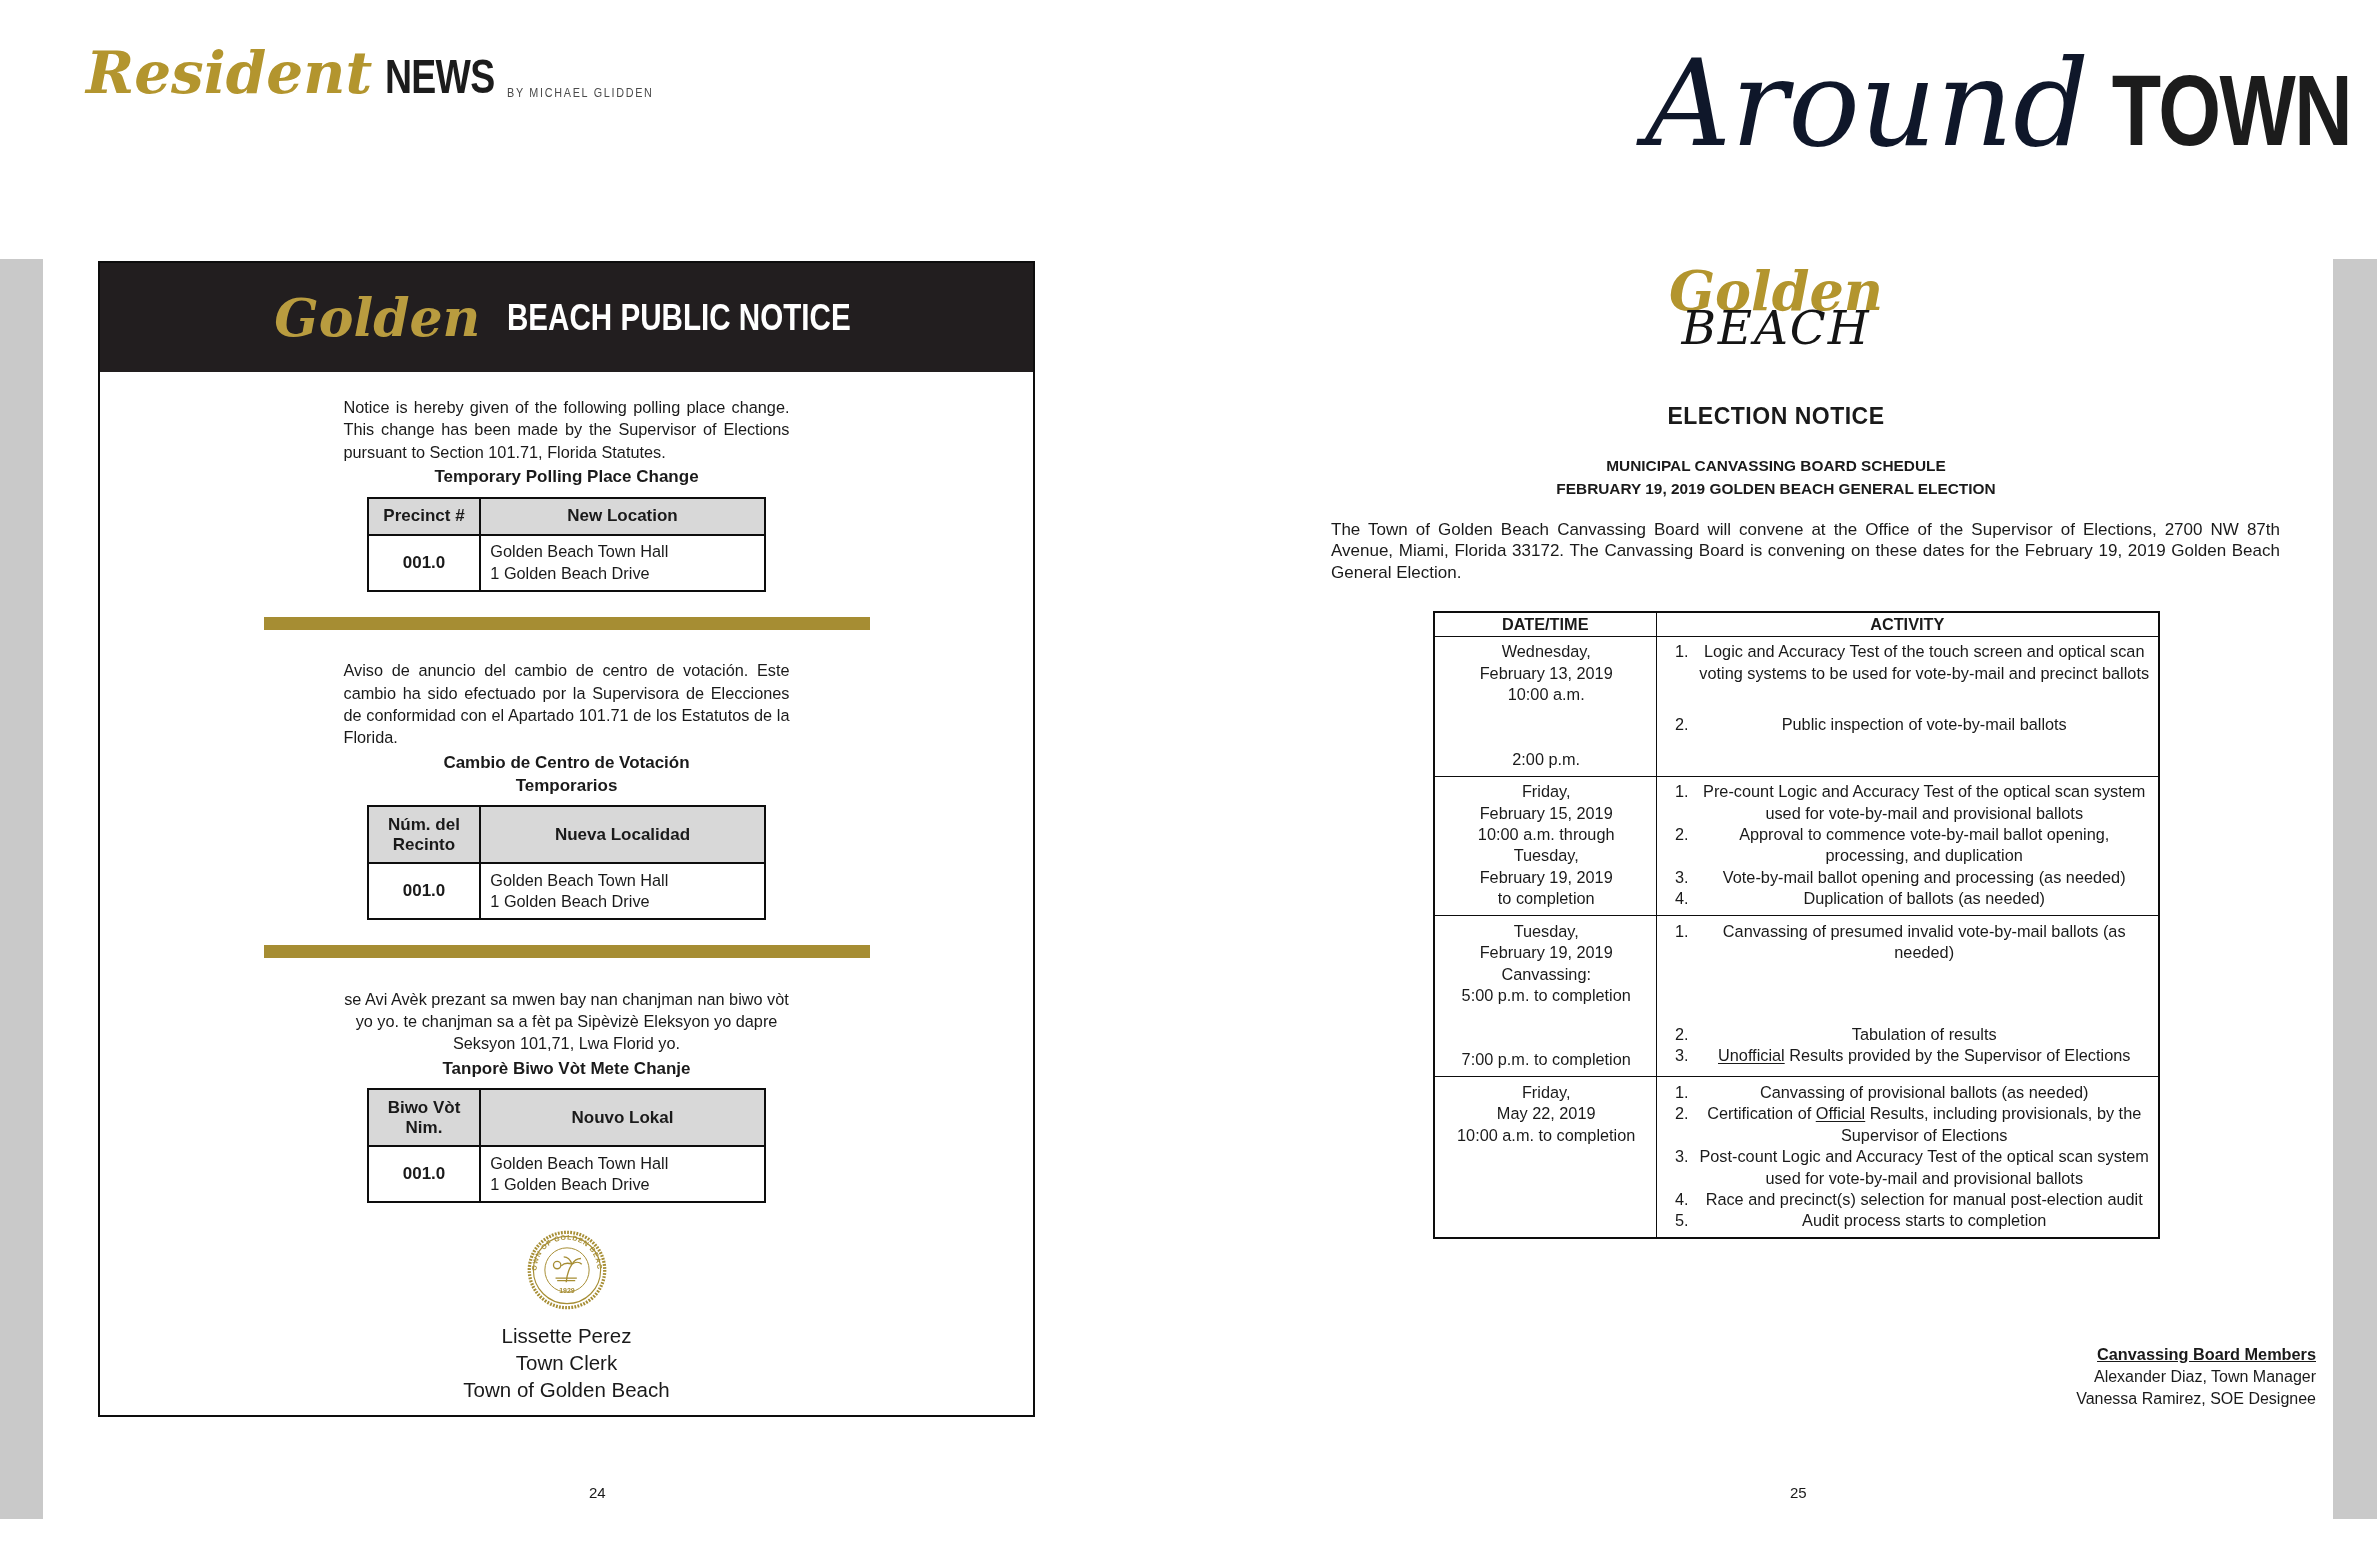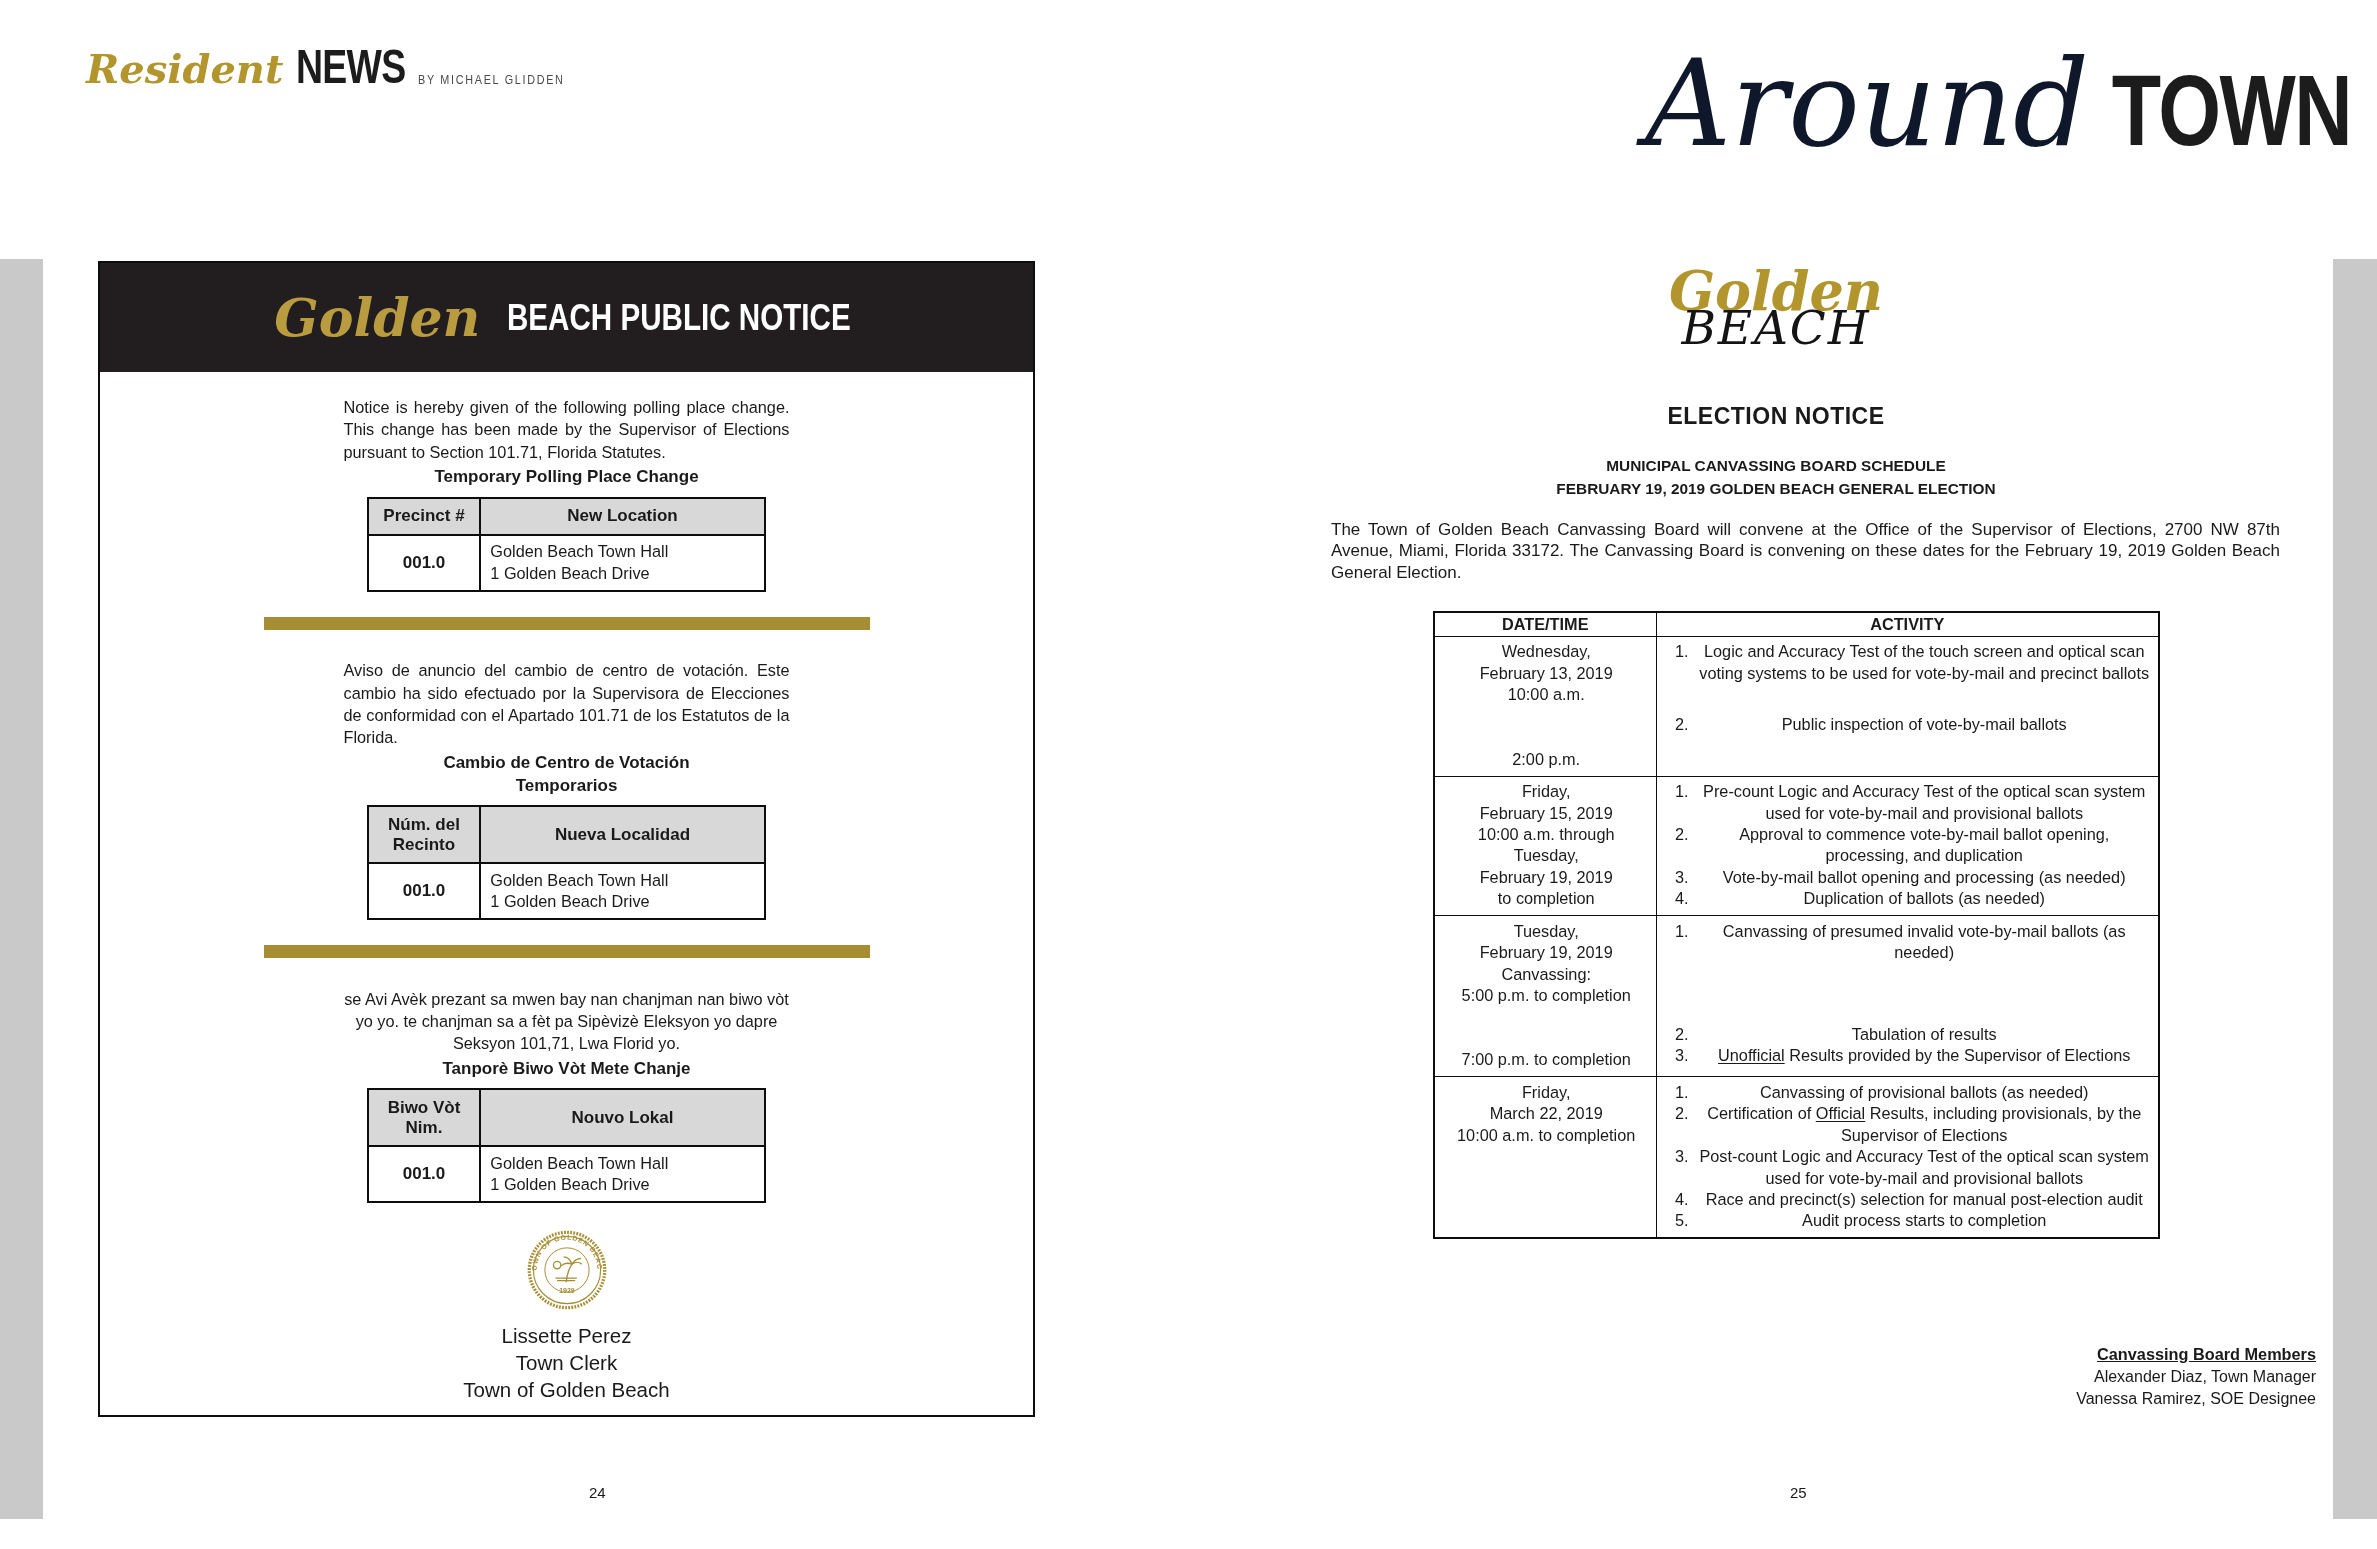--- a/index.html
+++ b/index.html
@@ -8,21 +8,21 @@
     position:relative; width:2377px; height:1549px; background:#ffffff;
     font-family:"Liberation Sans", sans-serif; color:#1a1a1a; overflow:hidden;
   }
   
   .edge-strip { position:absolute; top:259px; width:43px; height:1260px; background:#c9c9c9; }
   .edge-strip.left { left:0; }
   .edge-strip.right { left:2333px; width:44px; }
 
   
   .resident-header { position:absolute; left:86px; top:39px; display:flex; align-items:baseline; gap:13px; white-space:nowrap; }
-  .script-gold { font-family:"DejaVu Serif", serif; font-style:italic; font-weight:bold; font-size:40px; color:#b3952e; }
+  .script-gold { font-family:"DejaVu Serif", serif; font-style:italic; font-weight:bold; font-size:58px; color:#b3952e; }
   .caps-black { font-weight:bold; font-size:48px; letter-spacing:-0.9px; color:#1c1c1c; display:inline-block; transform:scaleX(0.78); transform-origin:left; margin-right:-32px; }
   .byline { font-size:12px; letter-spacing:1.9px; color:#4a4a4a; align-self:flex-end; margin-bottom:7.5px; transform:scaleX(0.9); transform-origin:left; }
 
   
   .around-header { position:absolute; right:26px; top:35px; display:flex; align-items:baseline; gap:18.6px; white-space:nowrap; }
   .script-gray { font-family:"DejaVu Serif", serif; font-style:italic; font-size:119px; color:#0f172a;margin-left:48px; }
   .caps-big { font-weight:bold; font-size:101px; letter-spacing:-1.9px; color:#1c1c1c; display:inline-block; transform:scaleX(0.8); transform-origin:right; margin-left:-56px; }
 
   
   .notice-box { position:absolute; left:98px; top:261px; width:937px; height:1156px; background:#fff; border:2.8px solid #0d0d0d; }
@@ -302,21 +302,21 @@
             </div>
             <div class="act-item">
               <span class="act-num">3.</span>
               <span class="act-text"><u>Unofficial</u> Results provided by the Supervisor of Elections</span>
             </div>
           </td>
         </tr>
         <tr>
           <td class="dt-col">
             <div class="dt-line">Friday,</div>
-            <div class="dt-line">March 22, 2019</div>
+            <div class="dt-line">May 22, 2019</div>
             <div class="dt-line">10:00 a.m. to completion</div>
           </td>
           <td class="act-col">
             <div class="act-item">
               <span class="act-num">1.</span>
               <span class="act-text">Canvassing of provisional ballots (as needed)</span>
             </div>
             <div class="act-item">
               <span class="act-num">2.</span>
               <span class="act-text">Certification of <u>Official</u> Results, including provisionals, by the Supervisor of Elections</span>

